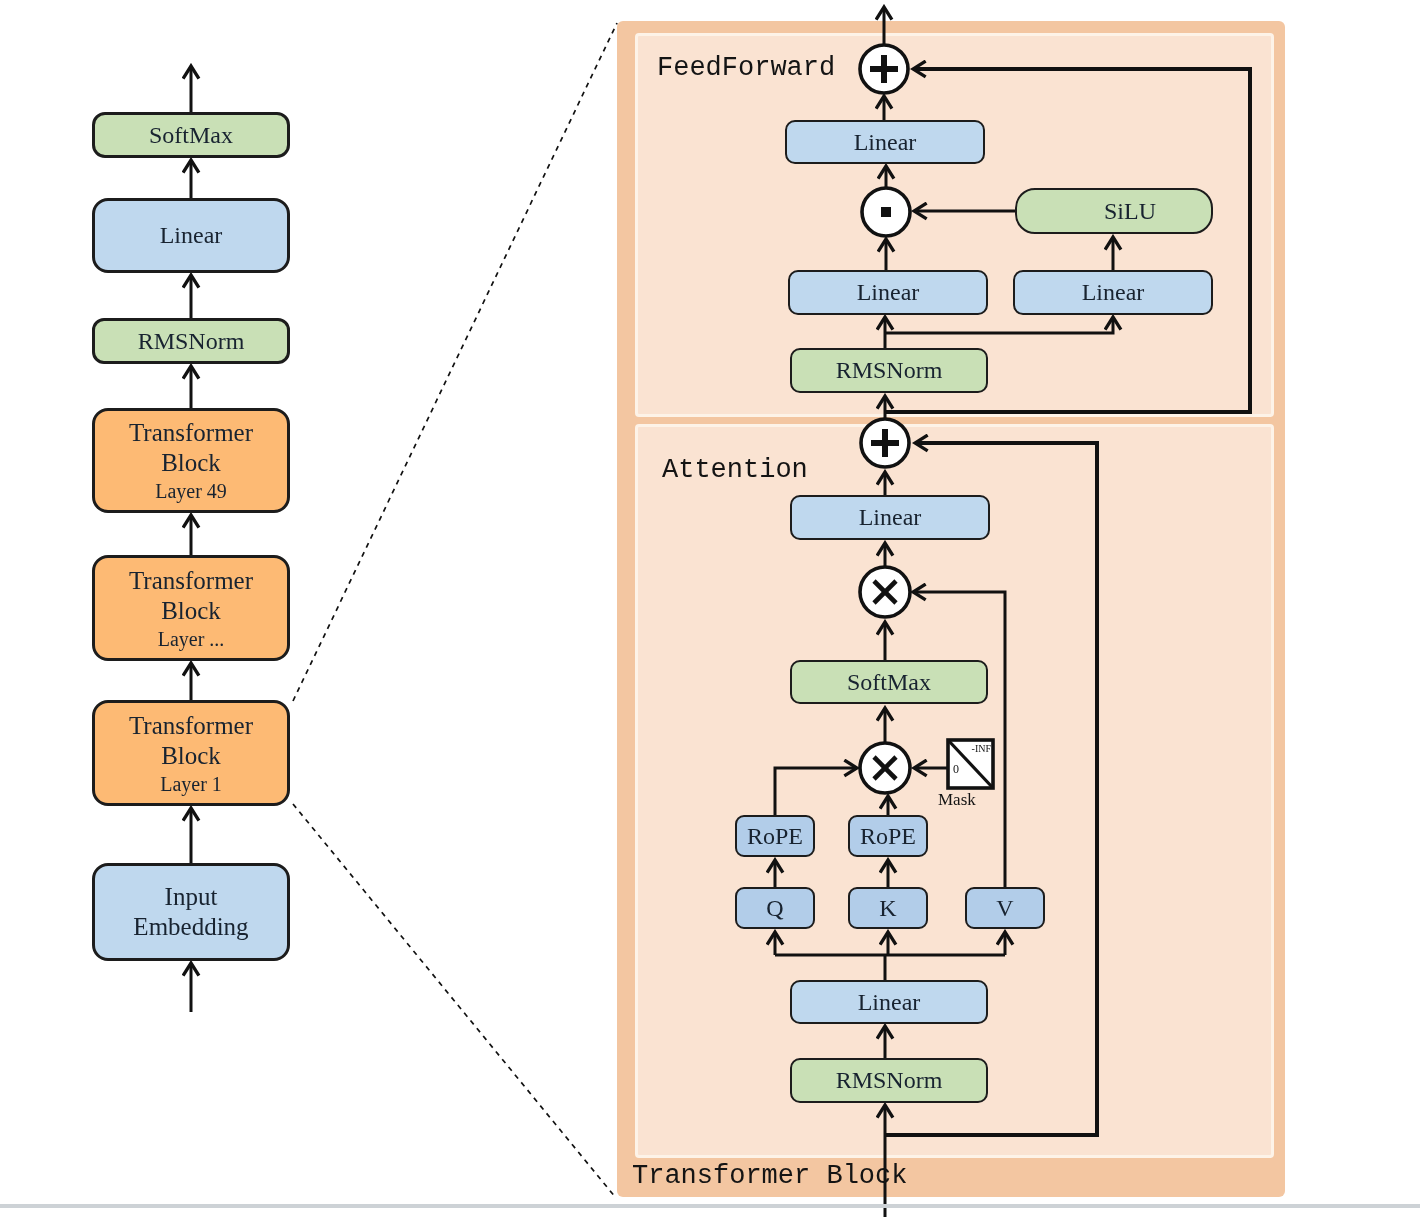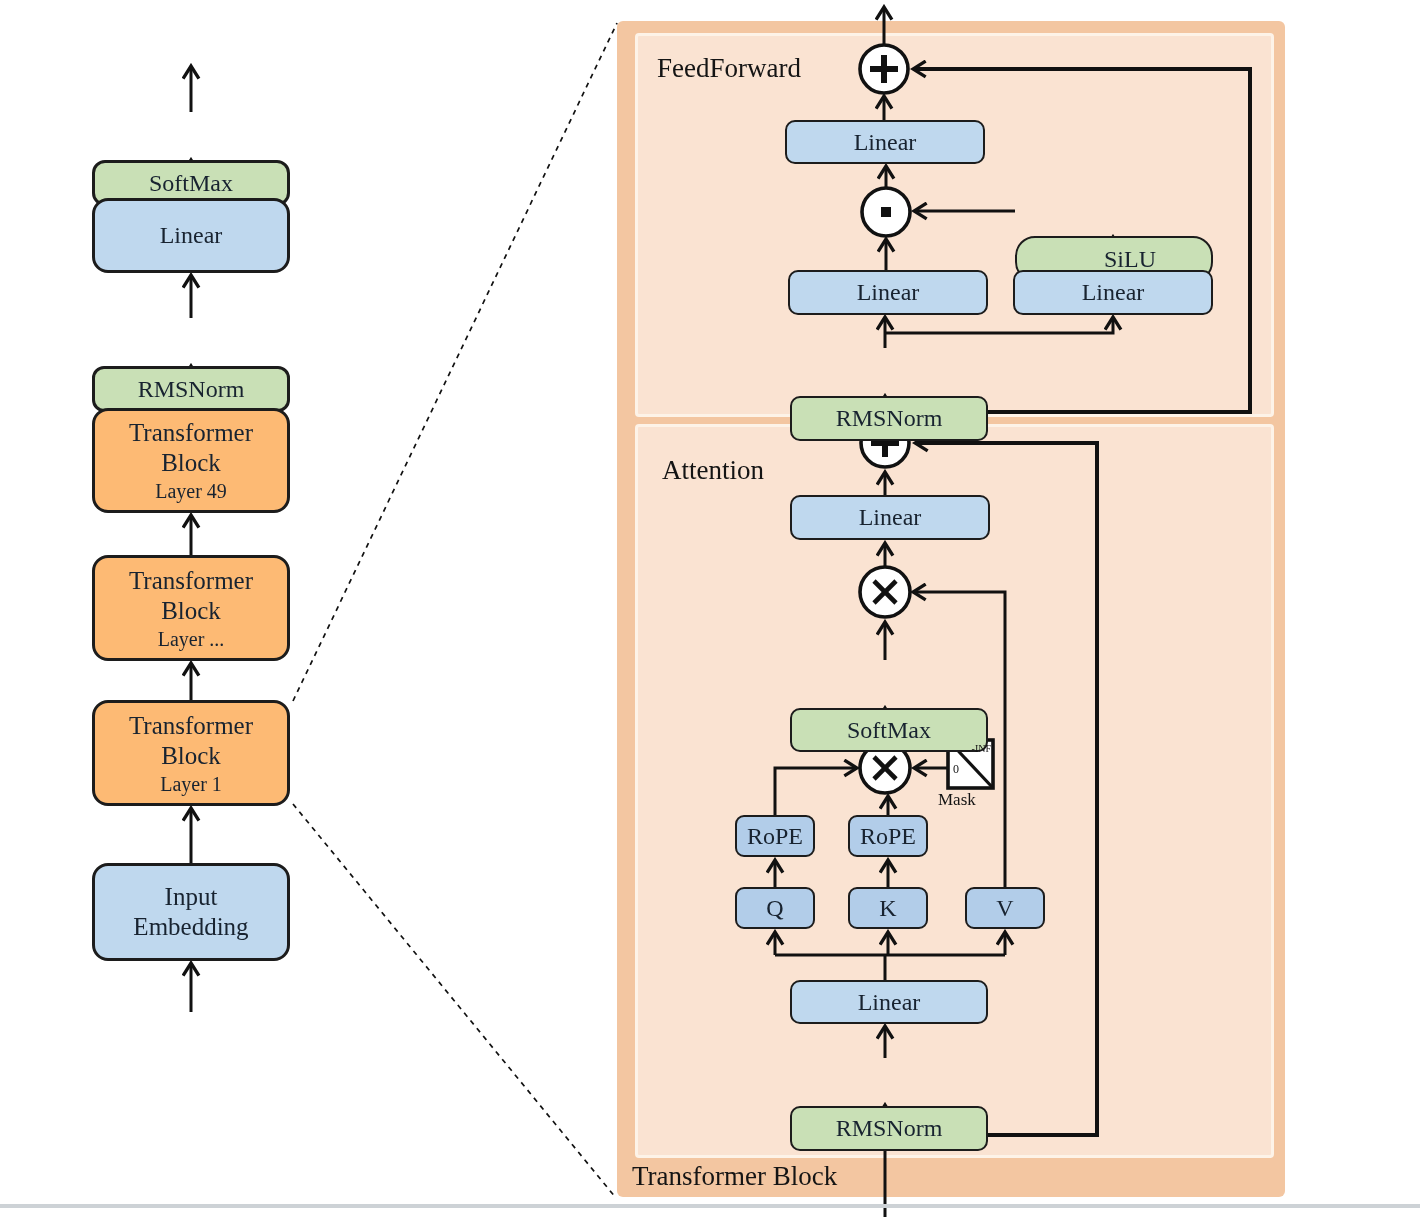--- a/index.html
+++ b/index.html
@@ -7,25 +7,25 @@
           font-family:"Liberation Serif","DejaVu Serif",serif;color:#141414;}
   svg.wires{position:absolute;left:0;top:0;z-index:2;}
   .panel-outer{position:absolute;left:617px;top:21px;width:668px;height:1176px;
                background:#f3c6a1;border-radius:6px;z-index:0;}
   .panel-inner{position:absolute;background:#fae3d2;border:3px solid #fdf3e8;border-radius:4px;z-index:1;}
   .panel-ff{left:635px;top:33px;width:633px;height:378px;}
   .panel-att{left:635px;top:424px;width:633px;height:728px;}
   .box{position:absolute;box-sizing:border-box;display:flex;flex-direction:column;
        align-items:center;justify-content:center;border:2.6px solid #1c1c1c;
        font-size:24px;line-height:1.2;z-index:3;color:#182330;text-align:center;}
-  .green{background:#c9e0b6;margin-top:48px;}
+  .green{background:#c9e0b6;}
   .blue{background:#bfd8ee;}
   .blue2{background:#b2cde9;}
   .orange{background:#fdba74;}
-  .lbl{position:absolute;z-index:3;color:#141414;}
+  .lbl{position:absolute;z-index:3;color:#141414;font-family:Liberation Mono, monospace;}
   .section-lbl{font-size:27px;}
   .sub{font-size:20px;margin-top:1px;}
   .mask-txt{position:absolute;z-index:4;color:#141414;}
   .bottom-edge{position:absolute;left:0;top:1204px;width:1420px;height:4px;background:#cdd2d6;z-index:5;}
 </style>
 </head>
 <body>
 
 <div class="canvas">
 

